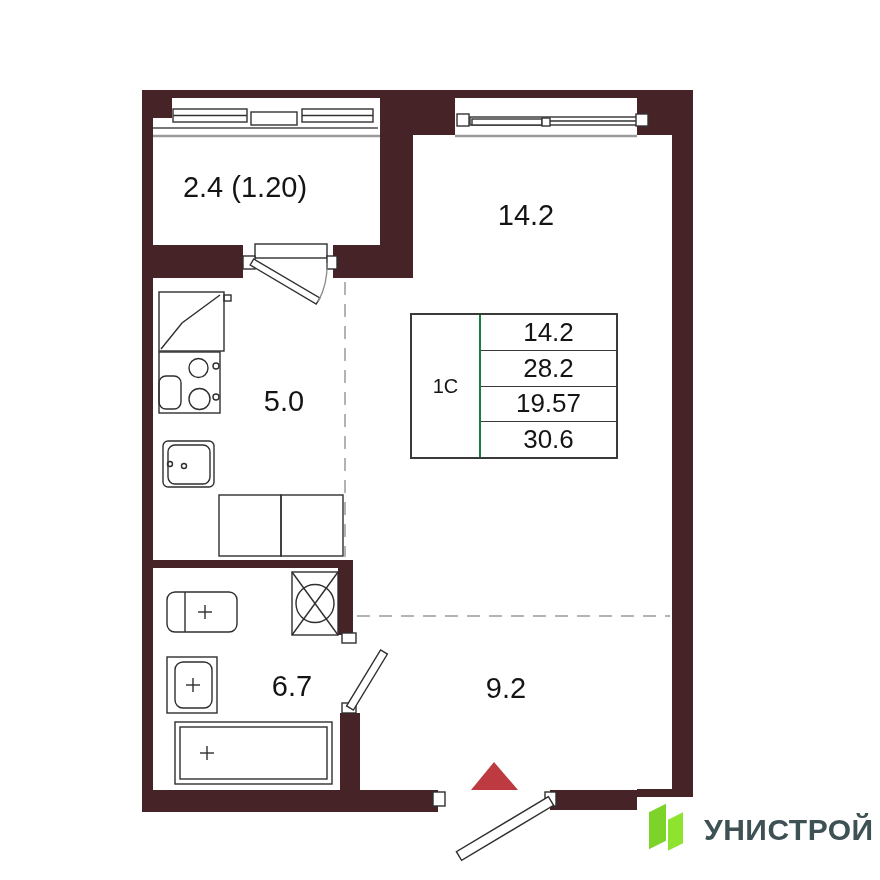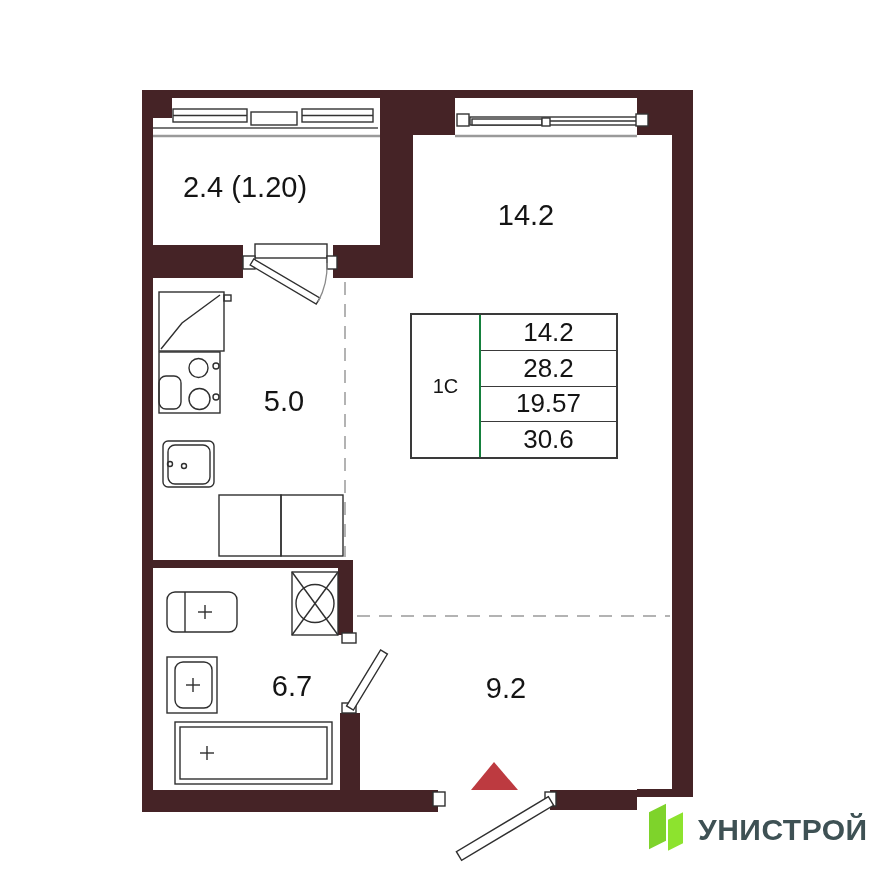--- a/index.html
+++ b/index.html
@@ -34,21 +34,21 @@
   .logo { position:absolute; left:646px; top:800px; width:230px; height:60px; z-index:5; }
   .logo-mark1 {
     position:absolute; left:3px; top:8px; width:17px; height:37px;
     background:var(--logo-green,#7ED32B); transform:skewY(-27deg);
   }
   .logo-mark2 {
     position:absolute; left:22px; top:16px; width:15px; height:31px;
     background:var(--logo-green-light,#8DE32E); transform:skewY(-27deg);
   }
   .logo-text {
-    position:absolute; left:52px; top:13px; font-size:30px; font-weight:bold;
+    position:absolute; left:58px; top:13px; font-size:30px; font-weight:bold;
     color:var(--logo-text,#3E5154); letter-spacing:0.5px; white-space:nowrap;
   }
 </style>
 </head>
 <body>
 
 <div id="stage">
 
   <div class="wall" style="left:142px;top:90px;width:11px;height:722px"></div>
   <div class="wall" style="left:142px;top:90px;width:551px;height:8px"></div>

